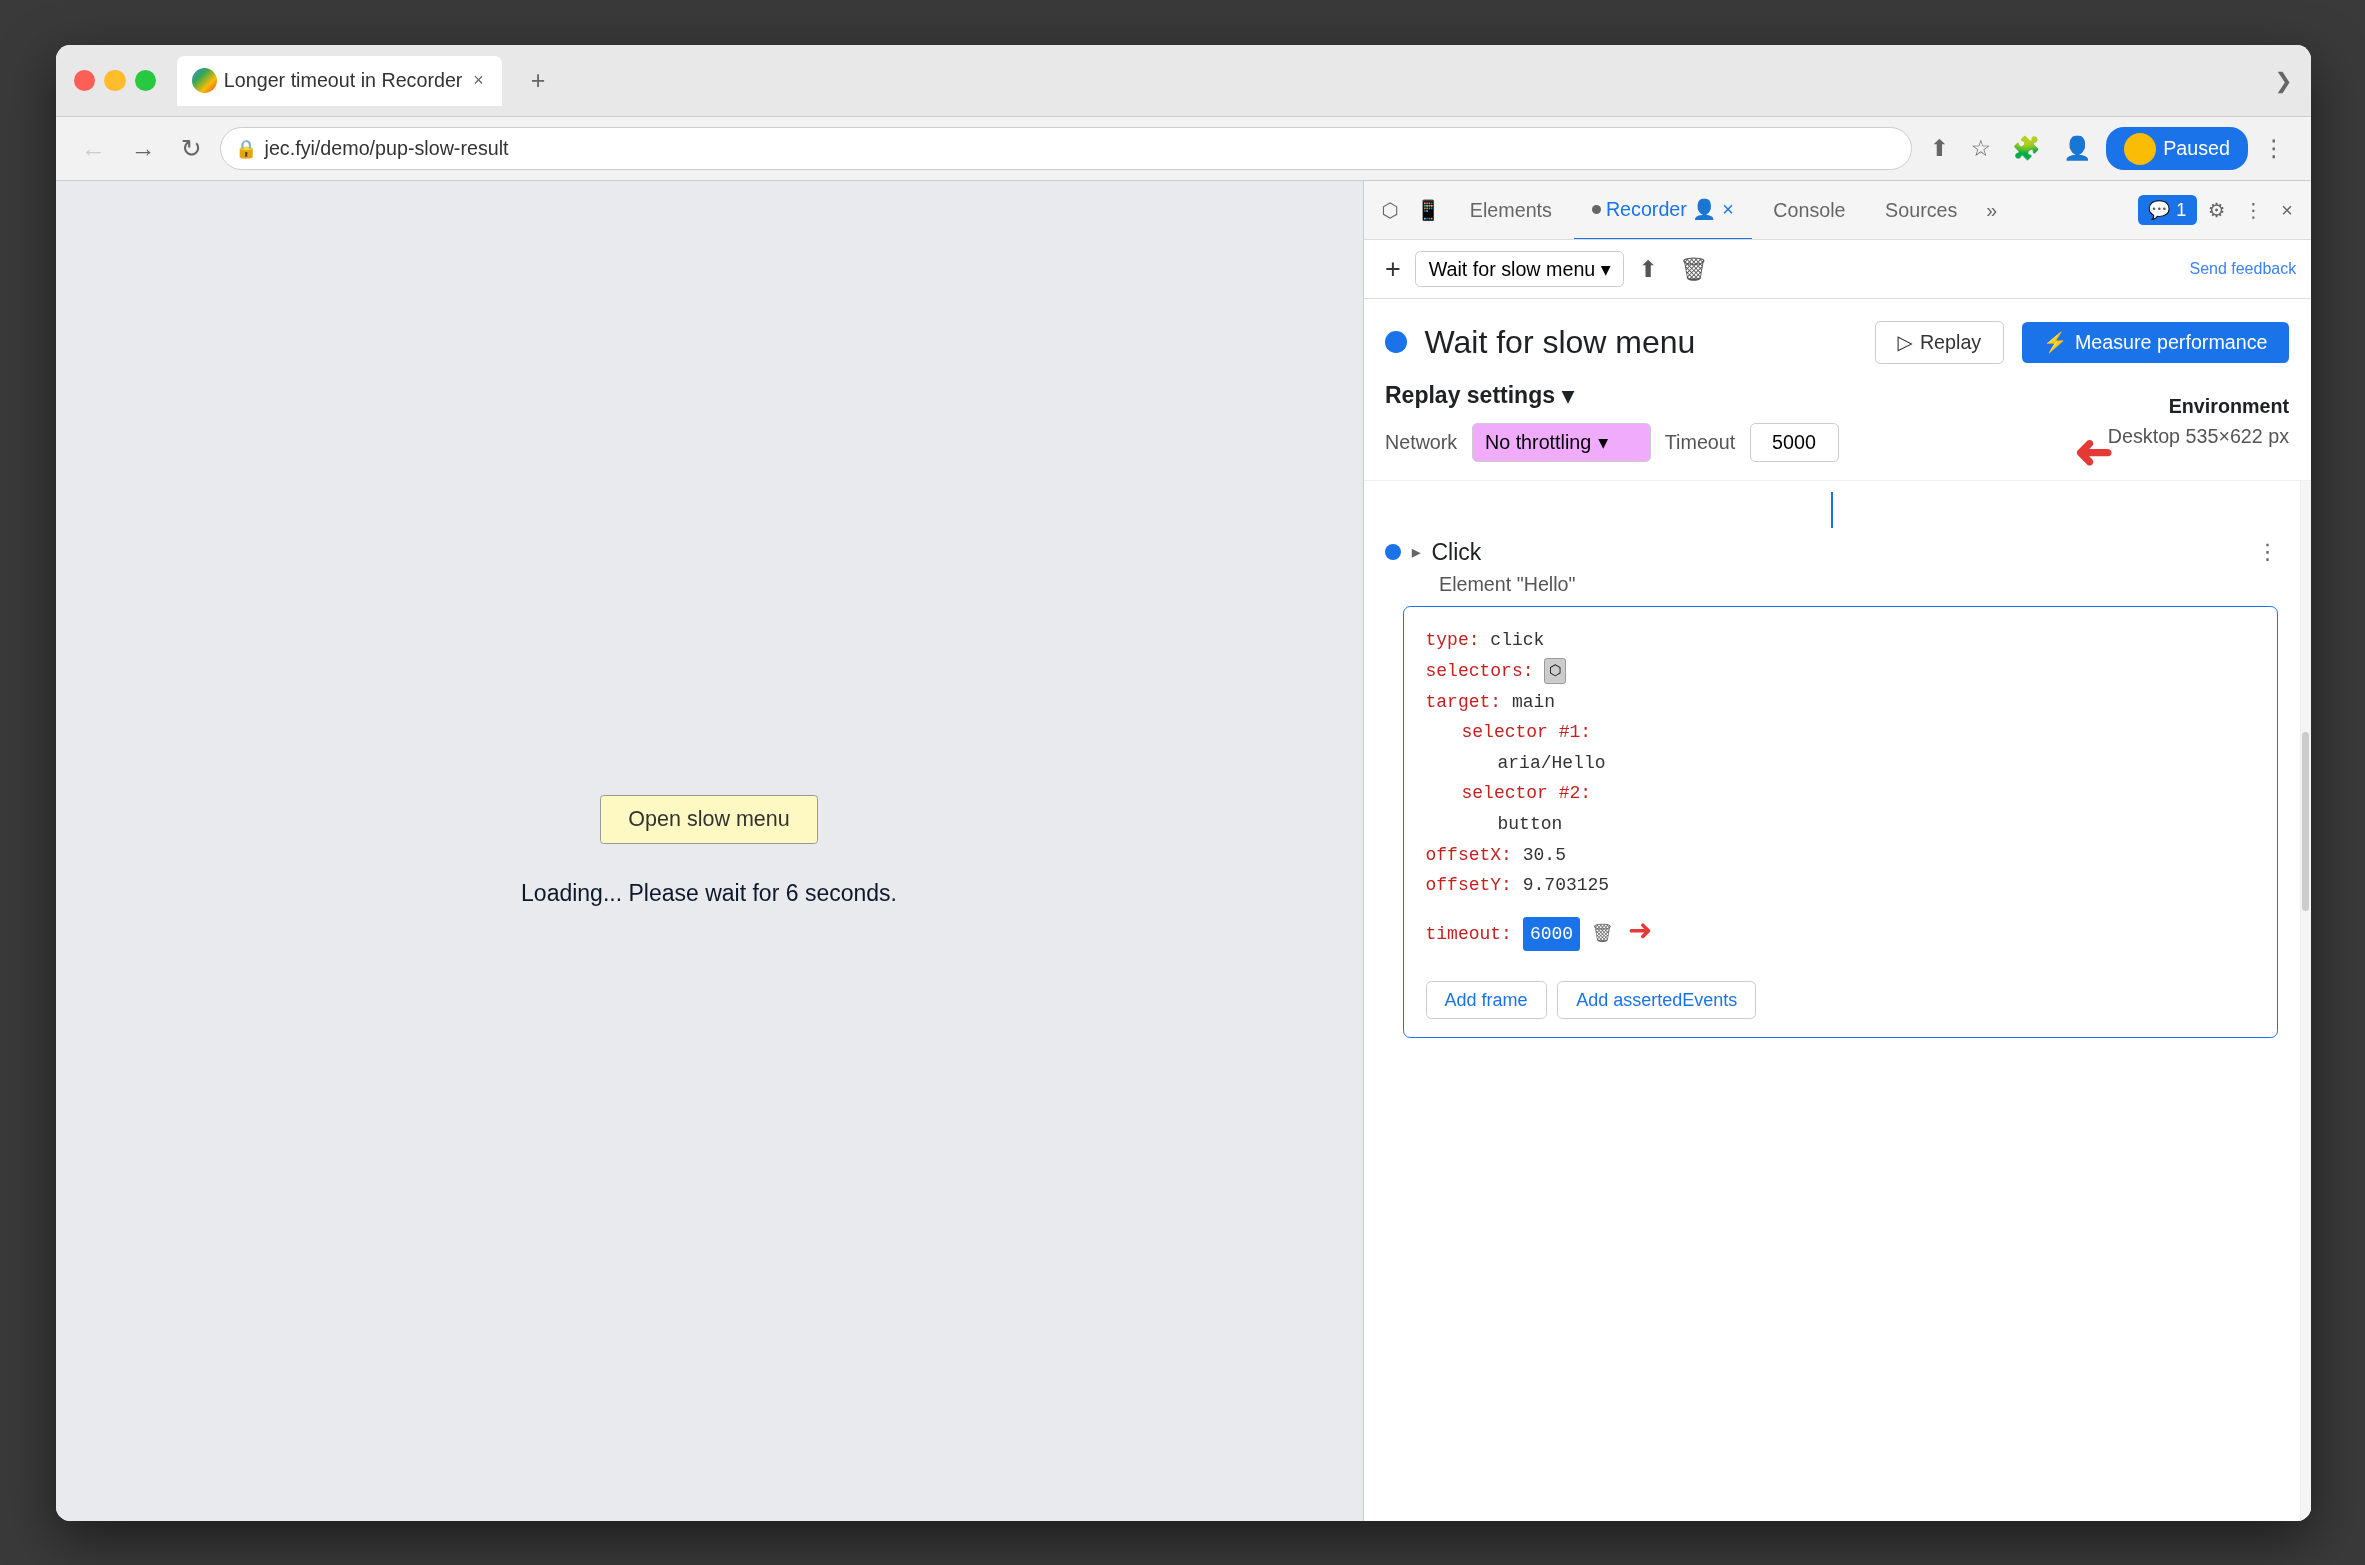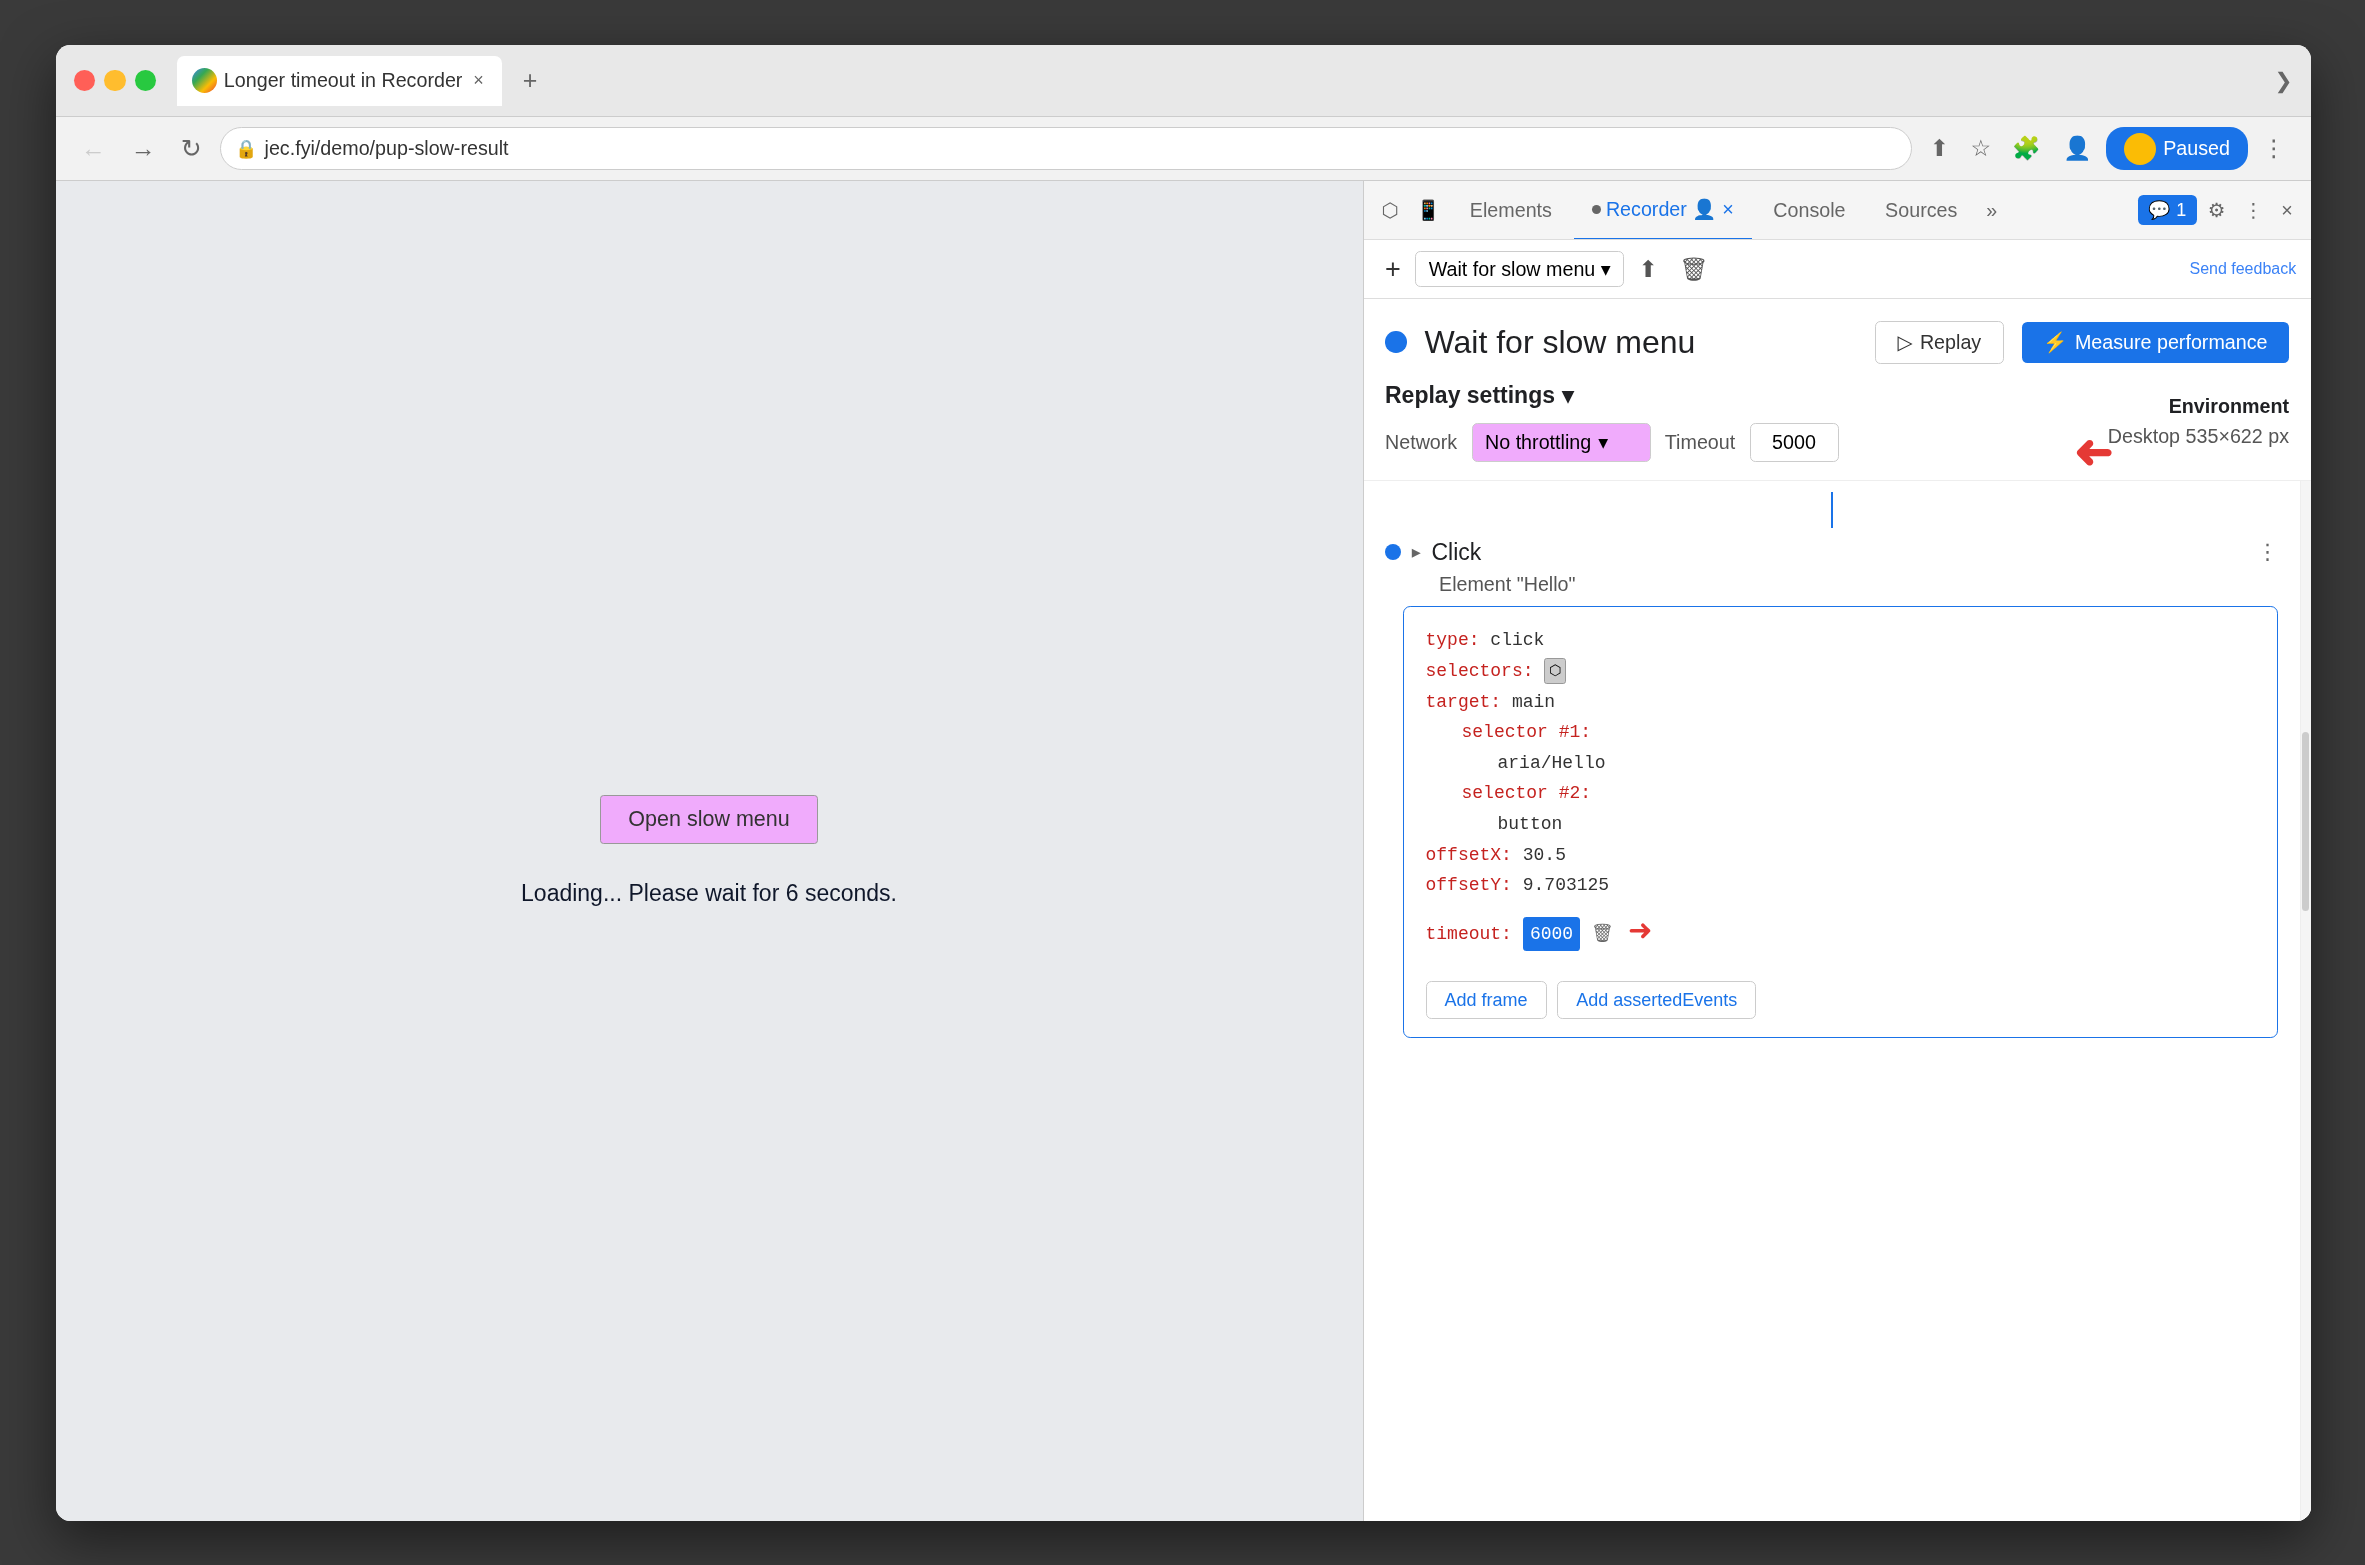--- a/index.html
+++ b/index.html
@@ -38,21 +38,21 @@
       gap: 9px;
       align-items: center;
     }
     .tl { width: 21.5px; height: 21.5px; border-radius: 50%; }
     .tl-red { background: #ff5f57; }
     .tl-yellow { background: #ffbd2e; }
     .tl-green { background: #28c940; }
     .tab-bar {
       display: flex;
       align-items: center;
-      gap: 14px;
+      gap: 22px;
       flex: 1;
       margin-left: 10.7px;
     }
     .tab {
       background: #fff;
       border-radius: 7.2px 7.2px 0 0;
       padding: 7.2px 14.3px;
       display: flex;
       align-items: center;
       gap: 7.2px;
@@ -157,21 +157,21 @@
     .browser-page {
       flex: 1;
       background: #e8eaed;
       display: flex;
       flex-direction: column;
       align-items: center;
       justify-content: center;
       gap: 36px;
     }
     .open-slow-menu-btn {
-      background: #f0abfc;
+      background: #fef9c3;
       border: 0.9px solid #999;
       border-radius: 3.6px;
       padding: 10.7px 27px;
       font-size: 21.5px;
       color: #333;
       cursor: pointer;
     }
     .loading-text {
       font-size: 23px;
       color: #0f172a;

